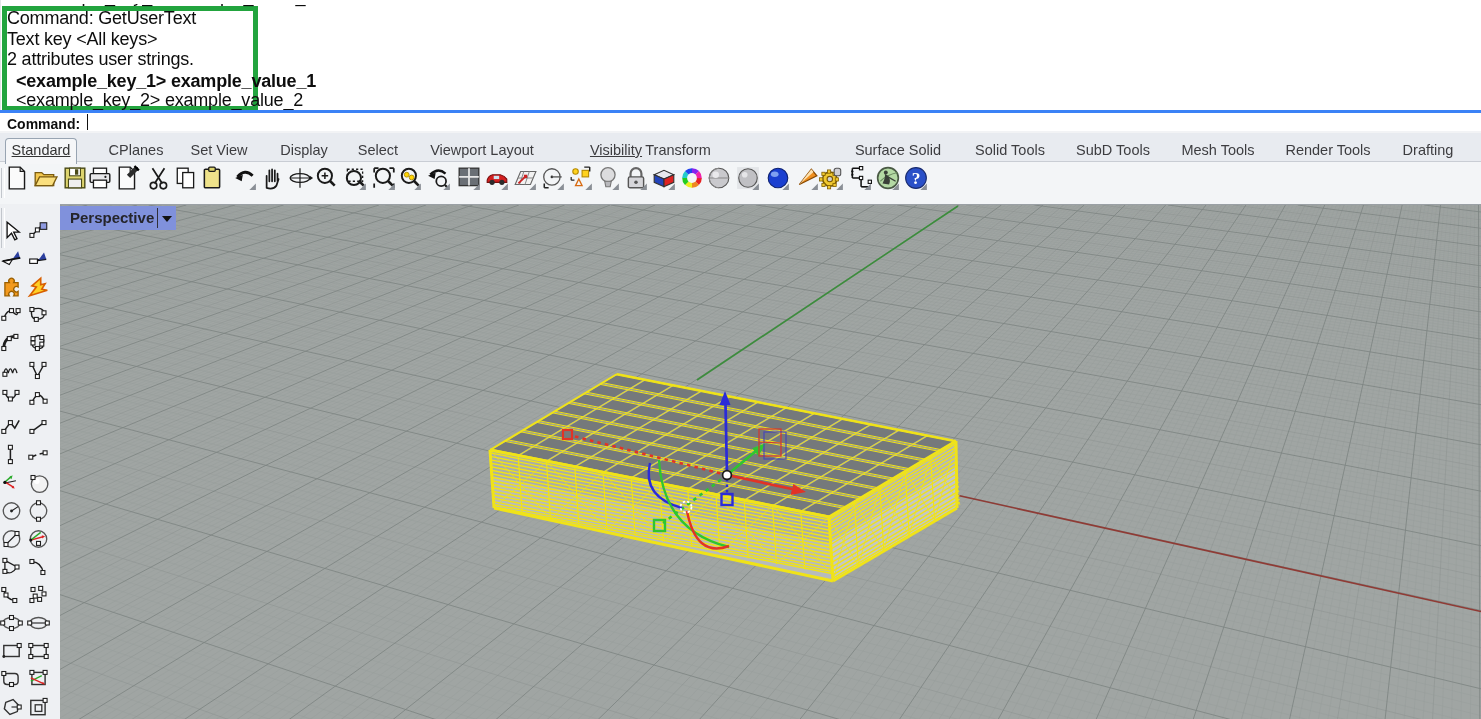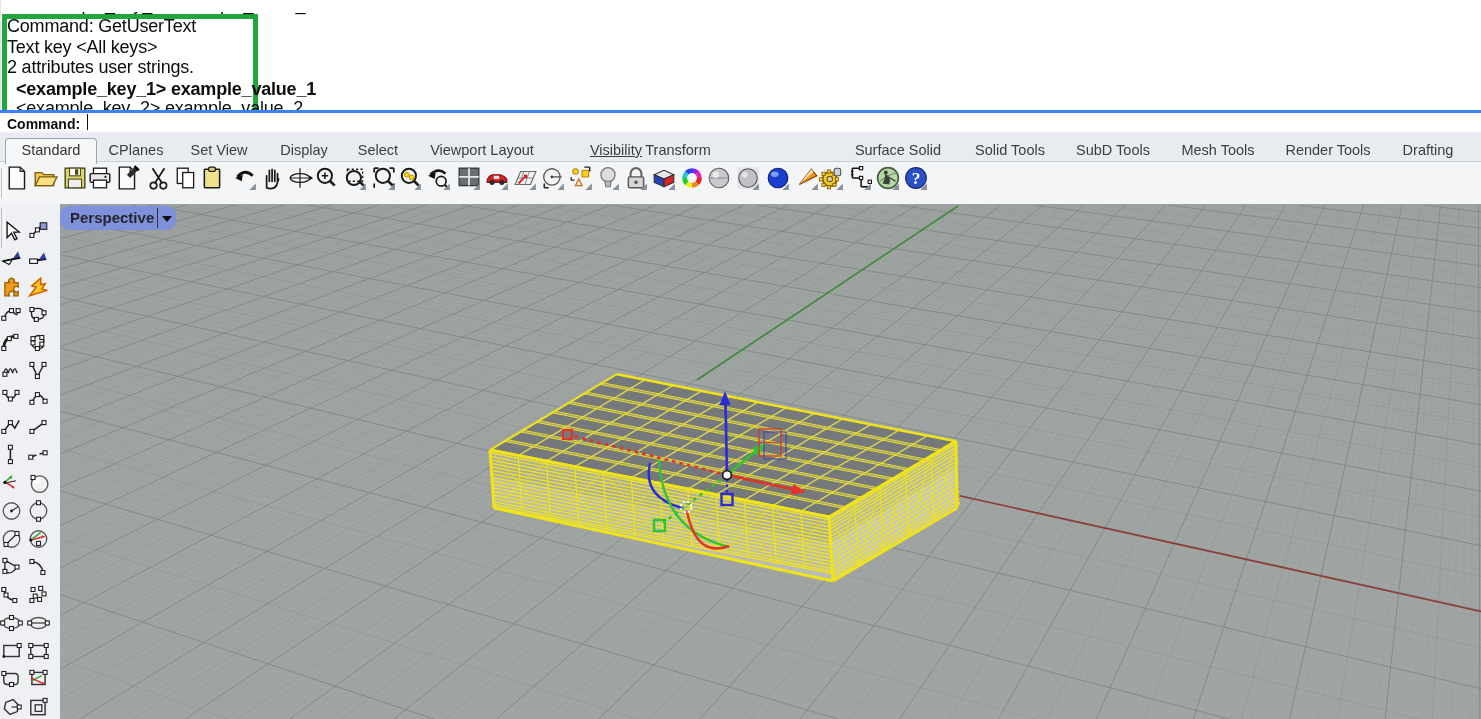--- a/index.html
+++ b/index.html
@@ -1,40 +1,40 @@
 <!DOCTYPE html>
 <html><head><meta charset="utf-8">
 <style>
 *{margin:0;padding:0;box-sizing:border-box;}
 html,body{width:1481px;height:719px;overflow:hidden;background:#fff;
   font-family:"Liberation Sans",sans-serif;}
 #app{position:relative;width:1481px;height:719px;}
 
-#hist{position:absolute;left:0;top:12px;width:1481px;height:110px;background:#fff;overflow:hidden;
+#hist{position:absolute;left:0;top:4px;width:1481px;height:110px;background:#fff;overflow:hidden;
   }
 .hl{position:absolute;font-size:18px;color:#0d0d0d;white-space:pre;letter-spacing:-0.2px;}
 #greenbox{position:absolute;left:2px;top:2px;width:256px;height:105px;border:5px solid #22a43e;}
 #prompt{position:absolute;left:0;top:110px;width:1481px;height:21px;background:#fff;
   border-top:3px solid #3b82f6;}
 #prompt b{position:absolute;left:7px;top:3px;font-size:14px;color:#0d0d0d;}
 #cursor{position:absolute;left:87px;top:1px;width:1px;height:16px;background:#111;}
 
 #tabrow{position:absolute;left:0;top:131px;width:1481px;height:31px;background:#e8ebf0;
   border-top:2px solid #f2f3f5;}
 #tabrow:after{content:"";position:absolute;left:0;bottom:0;width:1481px;height:1px;background:#c9cdd4;}
 .tab{position:absolute;top:6px;height:24px;font-size:14.5px;color:#3d3d40;text-align:center;line-height:22px;}
 .tab.active{background:#f5f6f8;border:1px solid #98a4b2;border-bottom:none;border-radius:4px 4px 0 0;
   top:5px;height:26px;z-index:3;color:#333;}
 
 #iconrow{position:absolute;left:0;top:162px;width:1481px;height:42px;background:#f3f5f7;}
 .grip{position:absolute;left:1px;width:4px;border-left:1px solid #c2c6cc;border-right:1px solid #fff;}
 
 #side{position:absolute;left:0;top:204px;width:60px;height:515px;background:#eef0f3;}
 #vp{position:absolute;left:60px;top:204px;width:1421px;height:515px;background:#a0a5a3;border-top:1px solid #9aa0a5;}
-#vptitle{position:absolute;left:0px;top:1px;width:116px;height:24px;background:#8091dc;border-radius:9px;}
+#vptitle{position:absolute;left:0px;top:1px;width:116px;height:24px;background:#8091dc;}
 #vptitle span{position:absolute;left:10px;top:3px;font-size:15px;font-weight:bold;color:#25252b;}
 #vptitle .sep{position:absolute;left:97px;top:2px;width:1px;height:20px;background:#30303a;}
 #vptitle .arr{position:absolute;left:102px;top:10px;width:0;height:0;
   border-left:5px solid transparent;border-right:5px solid transparent;border-top:6px solid #111;}
 </style></head>
 <body>
 <div id="app">
 <div id="hist">
       <div id="greenbox"></div>
       <div class="hl" style="left:28px;top:-18.5px;">&lt;example_key_2&gt; example_value_2</div>
@@ -43,21 +43,21 @@
 <div class="hl" style="left:7px;top:45px;text-align:center;">2 attributes user strings.</div>
 <div class="hl" style="left:16px;top:67px;font-weight:bold;">&lt;example_key_1&gt; example_value_1</div>
 <div class="hl" style="left:16px;top:85.5px;">&lt;example_key_2&gt; example_value_2</div>
     </div>
 <div style="position:absolute;left:0;top:0;width:1px;height:130px;background:#e3e5e8;"></div>
 <div id="prompt">
       <b>Command:</b>
       <div id="cursor"></div>
     </div>
 <div id="tabrow">
-      <div class="tab active" style="left:5px;width:92px;">Standard</div>
+      <div class="tab active" style="left:5px;width:72px;text-decoration:underline;">Standard</div>
 <div class="tab" style="left:66px;width:140px;">CPlanes</div>
 <div class="tab" style="left:149px;width:140px;">Set View</div>
 <div class="tab" style="left:234px;width:140px;">Display</div>
 <div class="tab" style="left:308px;width:140px;">Select</div>
 <div class="tab" style="left:412px;width:140px;">Viewport Layout</div>
 <div class="tab" style="left:546px;width:140px;text-decoration:underline;">Visibility</div>
 <div class="tab" style="left:608px;width:140px;">Transform</div>
 <div class="tab" style="left:716px;width:140px;margin-top:20px;">Curve Tools</div>
 <div class="tab" style="left:828px;width:140px;">Surface Solid</div>
 <div class="tab" style="left:940px;width:140px;">Solid Tools</div>

